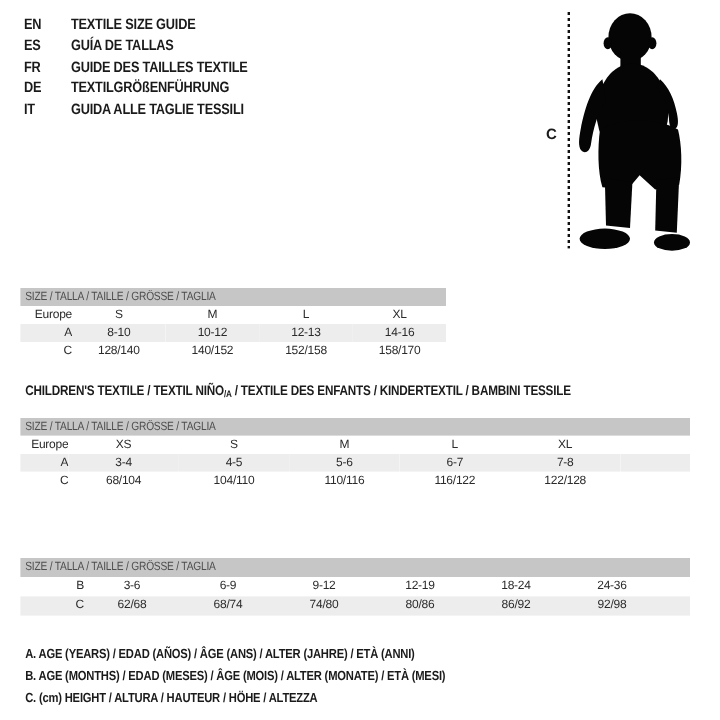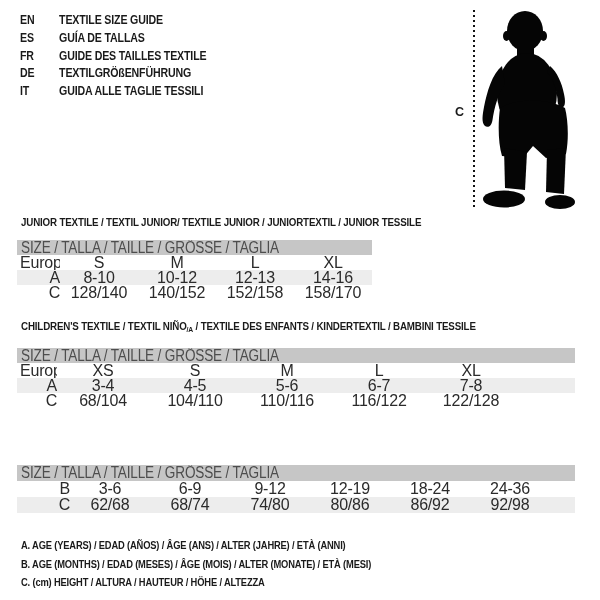--- a/index.html
+++ b/index.html
@@ -23,21 +23,21 @@
 
   
   .sec-title { position:absolute; font-size:11.5px; font-weight:bold; letter-spacing:-.2px; }
   .st1 { left:21px; top:216px; }
   .st2 { left:21px; top:320px; }
   .st3 { left:21px; top:422px; line-height:17px; }
   .sub-sm { font-size:8px; vertical-align:-2px; }
 
   
   .size-table { position:absolute; border-collapse:collapse; table-layout:fixed;
-                font-size:16px; color:#2b2b2b; letter-spacing:-.2px; }
+                font-size:10px; color:#2b2b2b; letter-spacing:-.2px; }
   .size-table td { padding:0; height:15px; line-height:15px; text-align:center; overflow:hidden; }
   .tbl3 td { height:16px; line-height:16px; }
   .size-table td.lbl { text-align:right; padding-left:3px; }
   .size-table tr.bar td { background:#c6c6c6; color:#4d4d4d; text-align:left; padding-left:4px; }
   .size-table tr.shade td { background:#ededed; }
   .tbl1 { left:17px; top:240px; width:355px; }
   .tbl2 { left:17px; top:348px; width:558px; }
   .tbl3 { left:17px; top:465px; width:558px; }
 
   
@@ -84,23 +84,20 @@
       <path d="M24 58 C14 66 9 84 6 99 C4.5 107 3.5 114 6.5 117.5 C9.5 120.5 13.5 118.5 14.5 112 C16.5 99 20 86 27 76 Z"></path>
       <path d="M72 58 C79 64 84 75 86 86 C87.5 93 87.5 98 84.5 99.5 C81.5 100.5 79.5 97 79.5 91 C78.5 81 75 71 69 64 Z"></path>
       <path d="M22 100 C20 115 20 135 24 148 L45 150 L55 138 L68 150 L88 146 C91 130 90 112 87 100 C70 90 38 90 22 100 Z"></path>
       <path d="M26 140 L49 144 L47 182 L27 180 Z"></path>
       <path d="M69 142 L88 140 L86 186 L68 184 Z"></path>
       <ellipse cx="26" cy="191" rx="21" ry="8.5"></ellipse>
       <ellipse cx="82" cy="194" rx="15" ry="7"></ellipse>
     </g>
   </svg>
 
-  <div class="sec-title st1">
-    <span class="cond">JUNIOR TEXTILE / TEXTIL JUNIOR/ TEXTILE JUNIOR / JUNIORTEXTIL / JUNIOR TESSILE</span>
-  </div>
   <table class="size-table tbl1">
     <colgroup>
       <col style="width:43px">
         <col style="width:78px">
         <col style="width:78px">
         <col style="width:78px">
         <col style="width:78px">
     </colgroup>
     <tbody>
       <tr class="bar">

